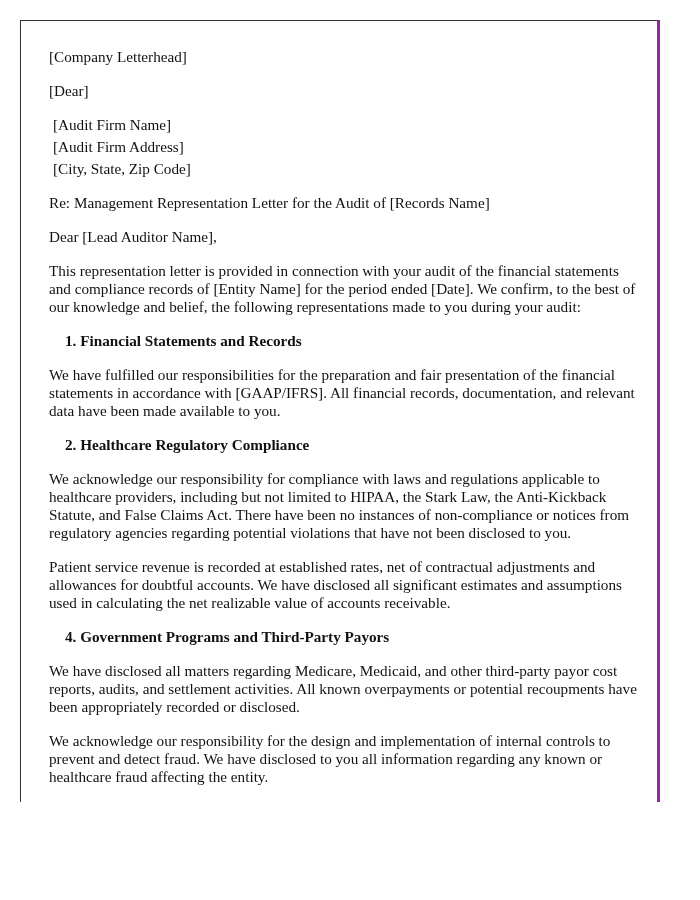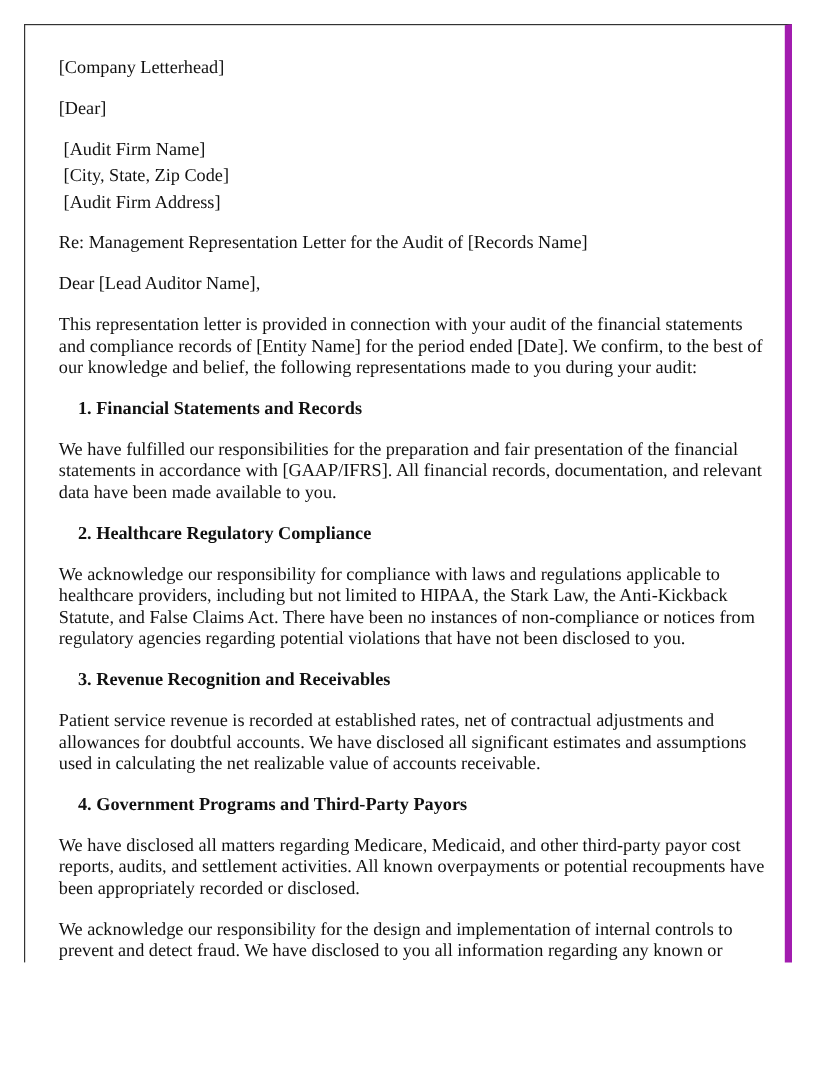--- a/index.html
+++ b/index.html
@@ -1,20 +1,20 @@
 <!DOCTYPE html>
 <html><head>
   <meta charset="utf-8">
   <style>
     html, body { margin: 0; padding: 0; background: #ffffff; }
     body { width: 700px; height: 900px; position: relative; overflow: hidden;
       font-family: "Liberation Serif", "DejaVu Serif", serif; color: #111; }
     .page {
       position: absolute; left: 20px; top: 20px; width: 640px; height: 782px;
-      border-left: 1px solid #333; border-right: 6px solid #a21caf; border-top: 1px solid #333;
+      border-left: 1px solid #333; border-right: 3px solid #a21caf; border-top: 1px solid #333;
       box-sizing: border-box; overflow: hidden;
     }
     .content {
       position: absolute; left: 28px; top: 27px; width: 590px;
       font-size: 15.2px; line-height: 18px;
     }
     p { margin: 0 0 16px 0; }
     .addr { margin-bottom: 16px; }
     .addr div { margin: 4px; }
     .section { margin-bottom: 16px; }
@@ -23,37 +23,36 @@
   </style>
 </head>
 <body>
 
 <div class="page">
   <div class="content">
     <p>[Company Letterhead]</p>
     <p>[Dear]</p>
     <div class="addr">
       <div>[Audit Firm Name]</div>
+      <div>[Audit Firm Address]</div>
       <div>[City, State, Zip Code]</div>
-      <div>[Audit Firm Address]</div>
     </div>
     <p>Re: Management Representation Letter for the Audit of [Records Name]</p>
     <p>Dear [Lead Auditor Name],</p>
     <p>This representation letter is provided in connection with your audit of the financial statements and compliance records of [Entity Name] for the period ended [Date]. We confirm, to the best of our knowledge and belief, the following representations made to you during your audit:</p>
 
     <div class="section">
       <h3>1. Financial Statements and Records</h3>
       <div class="body">We have fulfilled our responsibilities for the preparation and fair presentation of the financial statements in accordance with [GAAP/IFRS]. All financial records, documentation, and relevant data have been made available to you.</div>
     </div>
     <div class="section">
       <h3>2. Healthcare Regulatory Compliance</h3>
       <div class="body">We acknowledge our responsibility for compliance with laws and regulations applicable to healthcare providers, including but not limited to HIPAA, the Stark Law, the Anti-Kickback Statute, and False Claims Act. There have been no instances of non-compliance or notices from regulatory agencies regarding potential violations that have not been disclosed to you.</div>
     </div>
     <div class="section">
-      <h3>3. Revenue Recognition and Receivables</h3>
       <div class="body">Patient service revenue is recorded at established rates, net of contractual adjustments and allowances for doubtful accounts. We have disclosed all significant estimates and assumptions used in calculating the net realizable value of accounts receivable.</div>
     </div>
     <div class="section">
       <h3>4. Government Programs and Third-Party Payors</h3>
       <div class="body">We have disclosed all matters regarding Medicare, Medicaid, and other third-party payor cost reports, audits, and settlement activities. All known overpayments or potential recoupments have been appropriately recorded or disclosed.</div>
     </div>
     <div class="section">
       <div class="body">We acknowledge our responsibility for the design and implementation of internal controls to prevent and detect fraud. We have disclosed to you all information regarding any known or healthcare fraud affecting the entity.</div>
     </div>
   </div>

